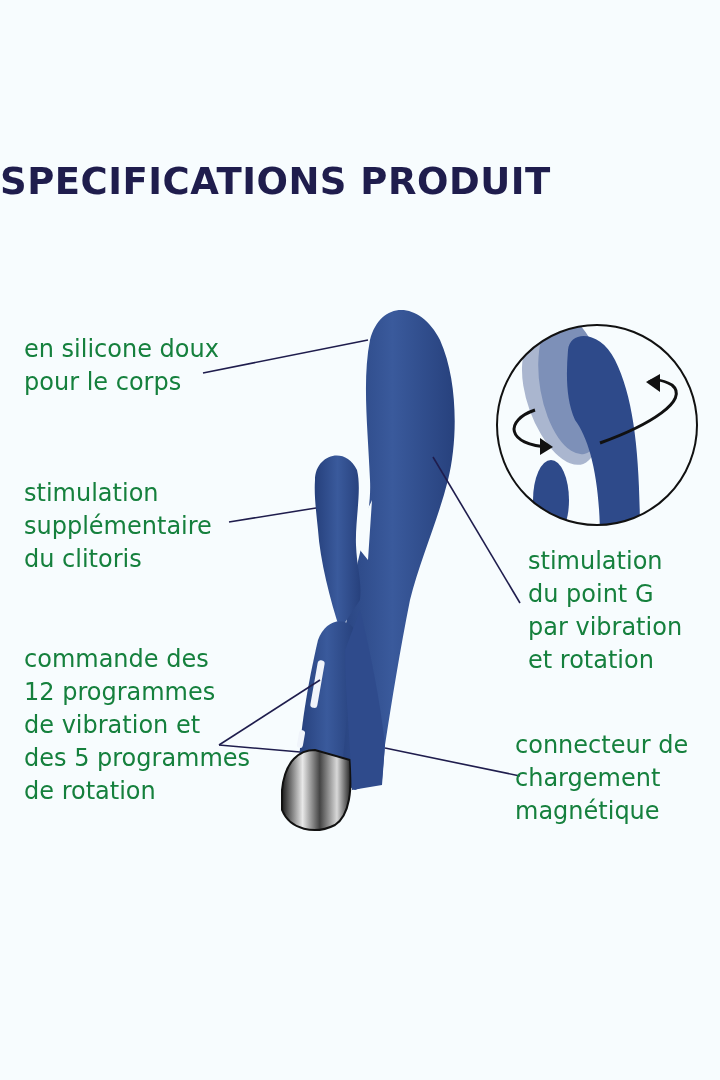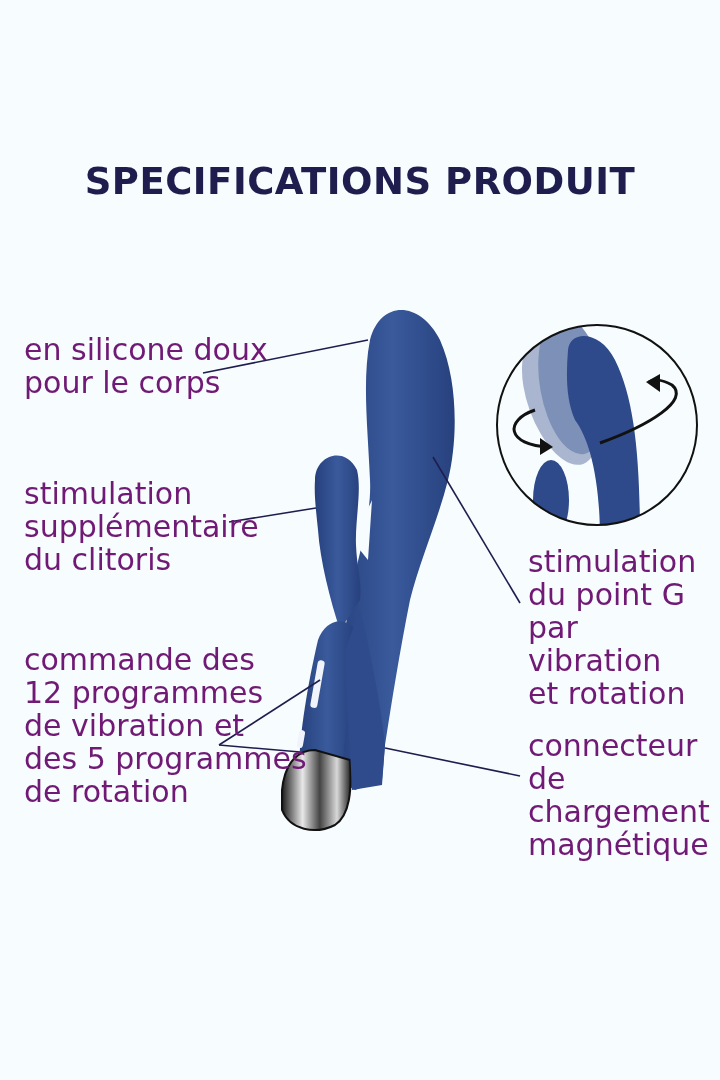--- a/index.html
+++ b/index.html
@@ -1,18 +1,18 @@
 <!DOCTYPE html>
 <html><head>
 <meta charset="utf-8">
 <style>
   html,body{margin:0;padding:0;}
   body{width:720px;height:1080px;background:#f7fcfe;position:relative;overflow:hidden;font-family:"DejaVu Sans","Liberation Sans",sans-serif;}
-  .title{position:absolute;top:160px;left:0;width:720px;text-align:center;font-family:"DejaVu Sans",sans-serif;font-weight:bold;font-size:37px;letter-spacing:0.5px;color:#1f1d4d;}
-  .label{position:absolute;color:#701a75;font-size:30px;line-height:33px;white-space:pre-line;}
+  .title{position:absolute;top:160px;left:0;width:720px;font-family:"DejaVu Sans",sans-serif;font-weight:bold;font-size:37px;letter-spacing:0.5px;color:#1f1d4d;}
+  .label{position:absolute;color:#15803d;font-size:24px;line-height:33px;white-space:pre-line;}
   .product-art{position:absolute;left:0;top:0;width:720px;height:1080px;}
 </style>
 </head>
 <body>
 
 <div class="title">SPECIFICATIONS PRODUIT</div>
 
 <svg class="product-art" viewBox="0 0 720 1080" xmlns="http://www.w3.org/2000/svg">
   <defs>
     <linearGradient id="blue" x1="0" x2="1" y1="0" y2="0">
@@ -78,15 +78,15 @@
 du clitoris</div>
 <div class="label" style="left:24px;top:643px;">commande des
 12 programmes
 de vibration et
 des 5 programmes
 de rotation</div>
 <div class="label" style="left:528px;top:545px;">stimulation
 du point G
 par vibration
 et rotation</div>
-<div class="label" style="left:528px;top:729px;">connecteur de
+<div class="label" style="left:515px;top:729px;">connecteur de
 chargement
 magnétique</div>
 
 </body></html>

